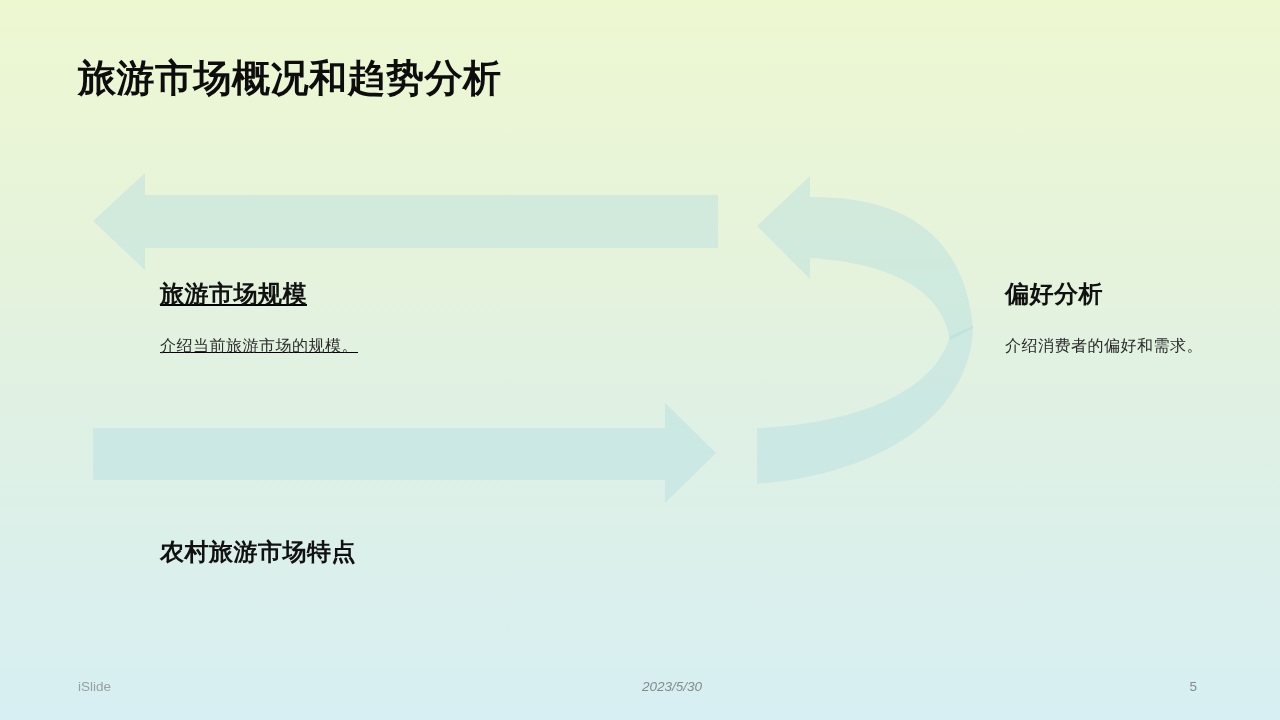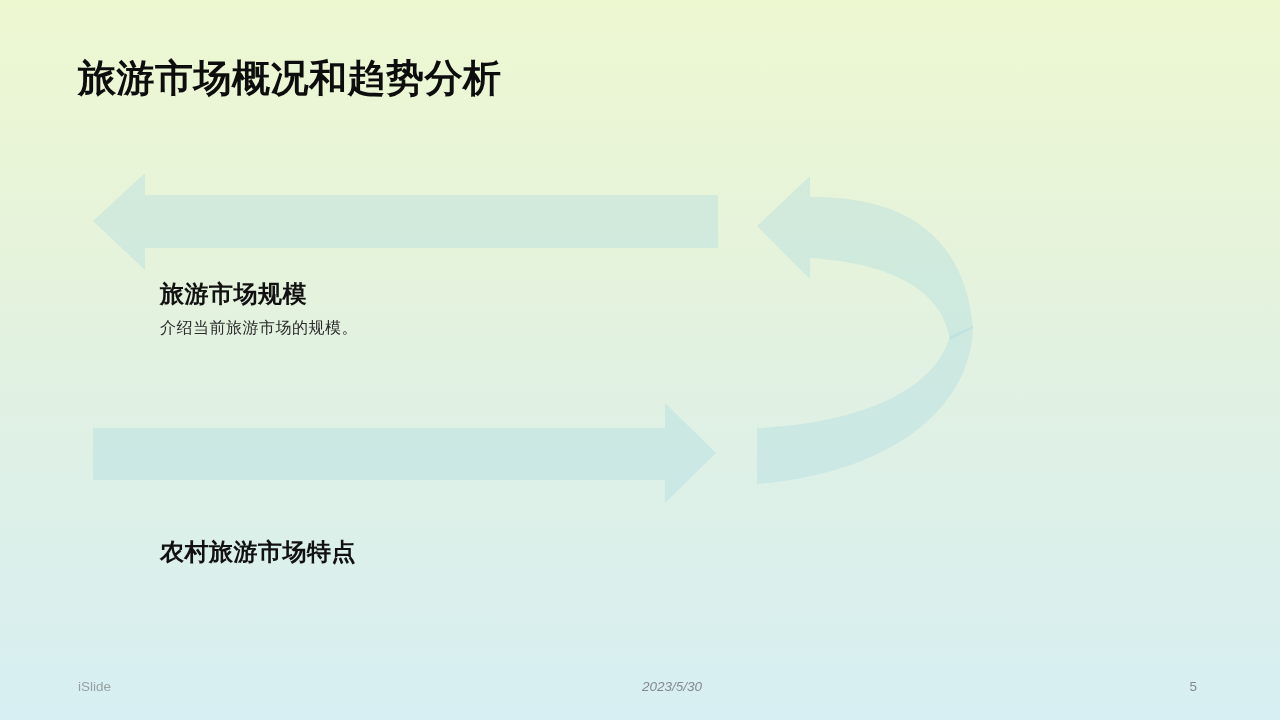--- a/index.html
+++ b/index.html
@@ -40,29 +40,29 @@
   }
   .section .heading {
     font-size: 24px;
     font-weight: 800;
     color: #111111;
     letter-spacing: 0.5px;
     line-height: 1.2;
     white-space: nowrap;
   }
   .section .description {
-    margin-top: 9px;
+    margin-top: 27px;
     font-size: 16px;
     font-weight: 400;
     color: #2b2b2b;
     letter-spacing: 0.5px;
     line-height: 1.3;
     white-space: nowrap;
   }
-  .sec-market-size { left: 160px; top: 280px; }
+  .sec-market-size { left: 160px; top: 280px; text-decoration: underline; }
   .sec-preference  { left: 1005px; top: 280px; width: 260px; }
   .sec-rural       { left: 160px; top: 538px; }
   .footer-text {
     position: absolute;
     top: 679px;
     font-size: 13.5px;
     color: #84898d;
     line-height: 1.2;
     white-space: nowrap;
   }
@@ -89,20 +89,22 @@
 
     <path d="M757 428 C 855 424 935 392 950 336 L973 326 C 972 402 900 472 757 484 Z" fill="rgba(163,216,224,0.33)"></path>
   </svg>
 
   <div class="section sec-market-size">
     <div class="heading">旅游市场规模</div>
     <div class="description">介绍当前旅游市场的规模。</div>
   </div>
 
   <div class="section sec-preference">
+    <div class="heading">偏好分析</div>
+    <div class="description">介绍消费者的偏好和需求。</div>
   </div>
 
   <div class="section sec-rural">
     <div class="heading">农村旅游市场特点</div>
   </div>
 
   <div class="footer-text footer-brand">iSlide</div>
   <div class="footer-text footer-date">2023/5/30</div>
   <div class="footer-text footer-page">5</div>
 

